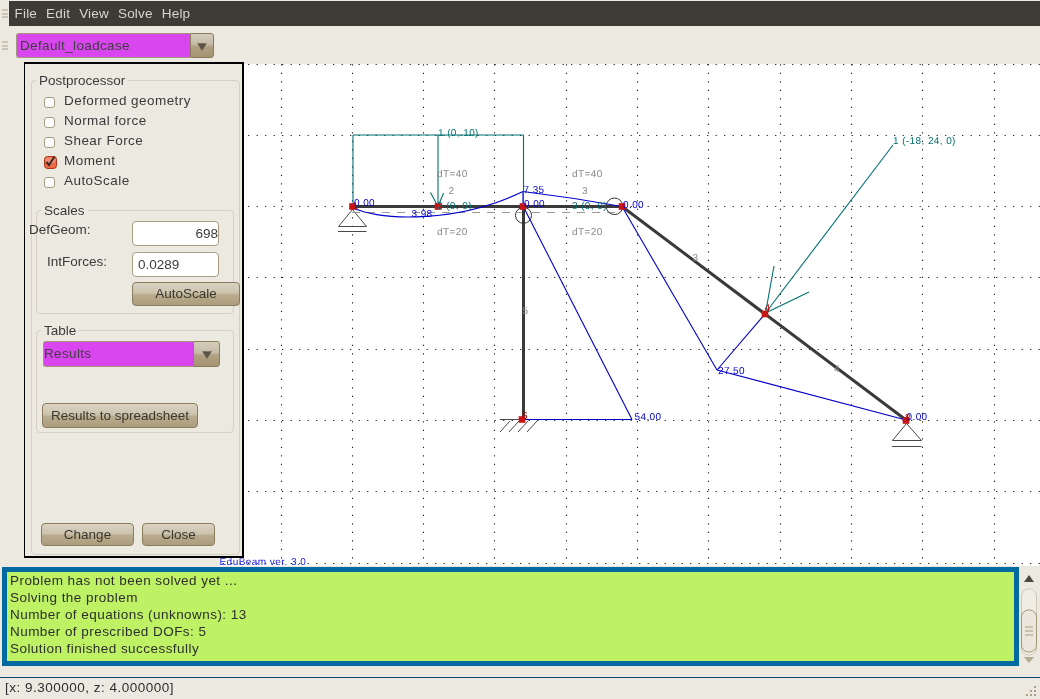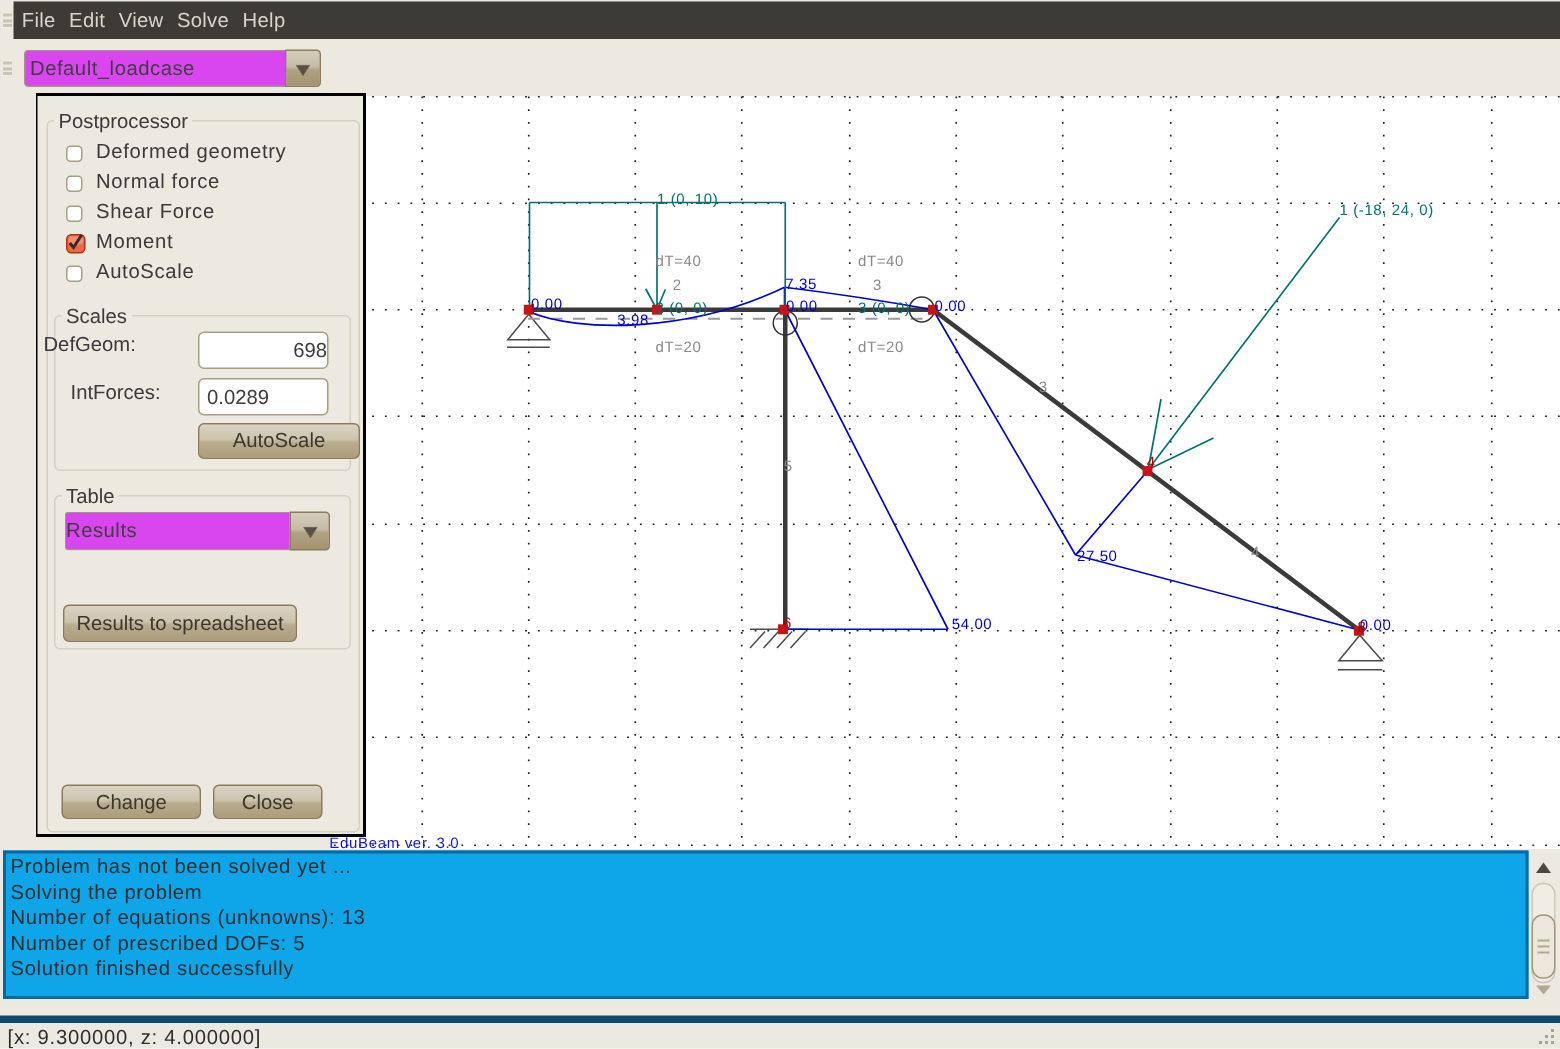--- a/index.html
+++ b/index.html
@@ -37,30 +37,30 @@
          text-align:center; }
   .input { position:absolute; background:#fff; border:1px solid #a89d85; border-radius:4px;
            font-size:13.5px; color:#3c3c3c; }
   .lbl { position:absolute; font-size:13.5px; color:#3a3a3a; }
 
   
   #canvas { left:220px; top:64px; width:820px; height:502px; background:#fff; }
   #overlay { left:0; top:0; z-index:2; }
 
   
-  #log { left:2px; top:567px; width:1017px; height:99px; background:#0ea5e9;
-         border:2px solid #0369a1; font-size:13.5px; color:#2e2e2e; line-height:17px;
+  #log { left:2px; top:567px; width:1017px; height:99px; background:#bef264;
+         border:5px solid #0369a1; font-size:13.5px; color:#2e2e2e; line-height:17px;
          padding:0 0 0 3px; letter-spacing:0.45px; z-index:6; }
 
   
   #sbar { left:1019px; top:567px; width:20px; height:99px; z-index:6; }
 
   
   #status { left:0; top:677px; width:1040px; height:22px; background:#ece9e1;
-            border-top:5px solid #0c4a6e; font-size:13.5px; color:#2e2e2e;
+            border-top:1px solid #0c4a6e; font-size:13.5px; color:#2e2e2e;
             line-height:20px; padding-left:5px; letter-spacing:0.5px; z-index:6; }
 </style>
 </head>
 <body>
 
 <div id="canvas" class="abs"></div>
 
 <svg id="overlay" class="abs" width="1040" height="699" viewBox="0 0 1040 699" font-family="Liberation Sans, sans-serif" text-rendering="geometricPrecision">
   <g stroke="#1d1d1d" stroke-width="1.1" stroke-dasharray="1.2 7.3">
     <line x1="222.6" y1="64.5" x2="1040" y2="64.5"></line>

